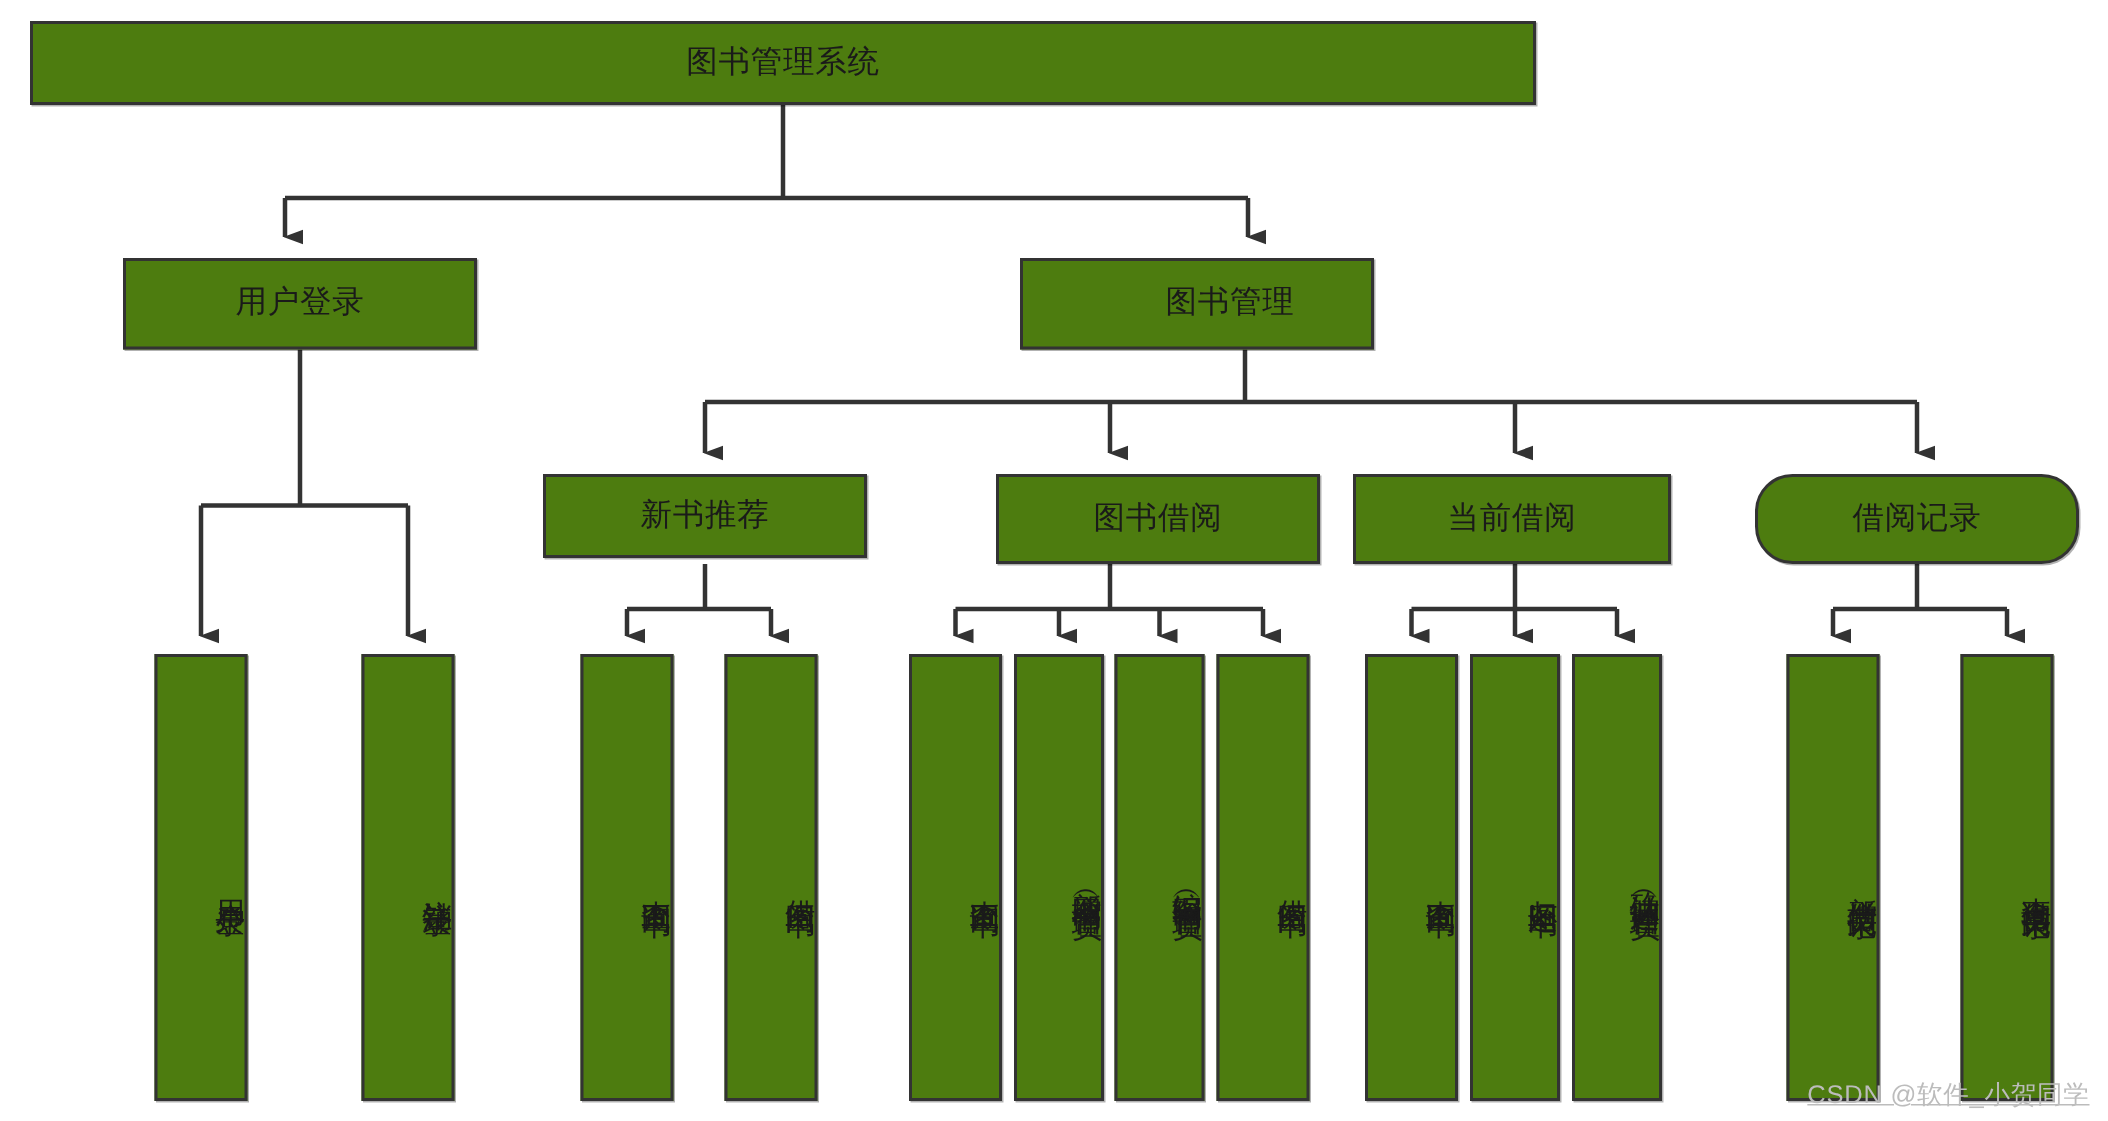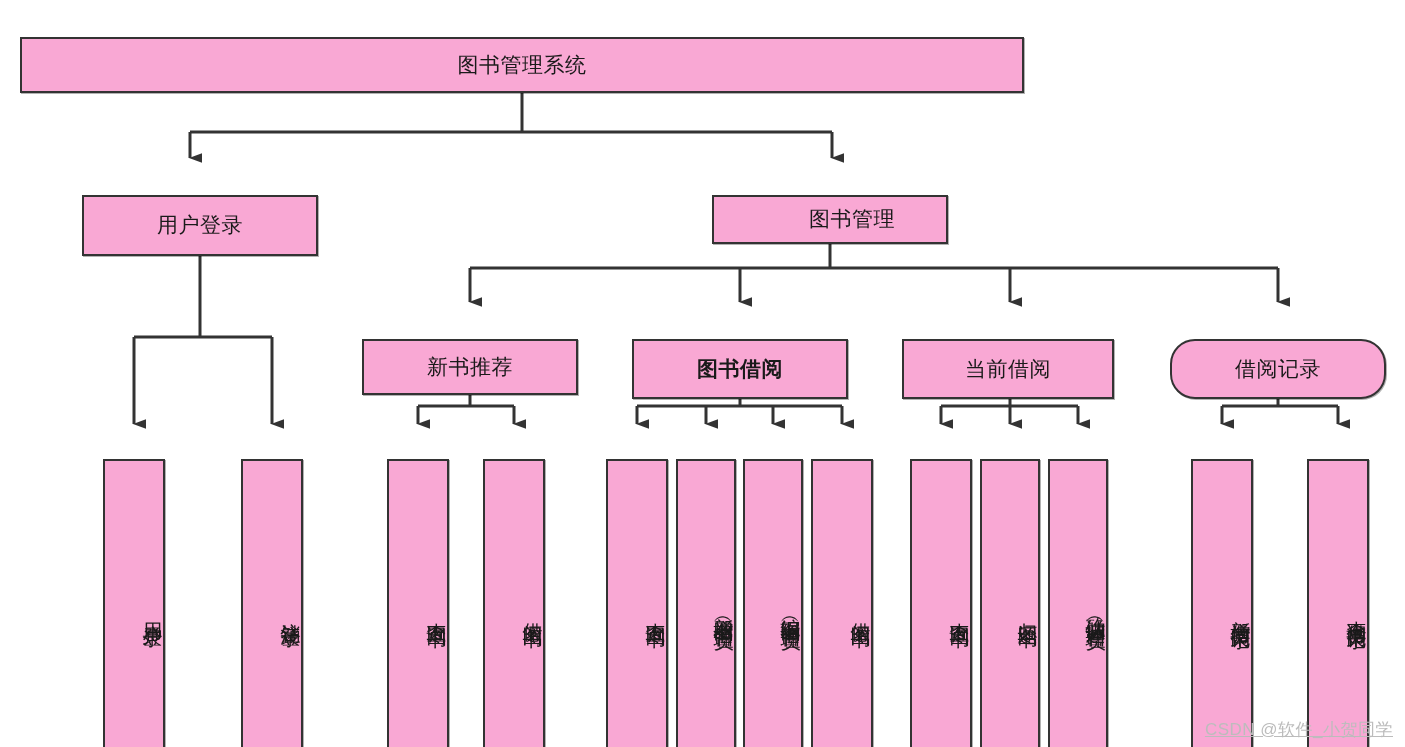--- a/index.html
+++ b/index.html
@@ -21,29 +21,28 @@
     position: absolute;
     left: 0;
     top: 0;
     width: 1405px;
     height: 747px;
     pointer-events: none;
   }
   .node {
     position: absolute;
     box-sizing: border-box;
-    background: #f9a8d4;
+    background: #4d7c0f;
     border: 2px solid #333333;
     box-shadow: 1px 1px 0 rgba(0,0,0,0.30);
     display: flex;
     align-items: center;
     justify-content: center;
     color: #1a1a1a;
     line-height: 1.06;
-    margin-top: 23px;
   }
   .node.horiz {
     writing-mode: horizontal-tb;
     font-size: 21px;
     letter-spacing: 0.5px;
   }
   .node.vert {
     writing-mode: vertical-rl;
     text-orientation: upright;
     font-size: 20px;
@@ -125,28 +124,28 @@
     </g>
   </svg>
 
   <div class="node horiz" style="left:20px; top:14px; width:1004px; height:56px;">
     <span>图书管理系统</span>
   </div>
 
   <div class="node horiz" style="left:82px; top:172px; width:236px; height:61px;">
     <span>用户登录</span>
   </div>
-  <div class="node horiz" style="left:712px; top:172px; width:236px; height:49px;padding-left:44px;">
+  <div class="node horiz" style="left:680px; top:172px; width:236px; height:61px;padding-left:44px;">
     <span>图书管理</span>
   </div>
 
   <div class="node horiz" style="left:362px; top:316px; width:216px; height:56px;">
     <span>新书推荐</span>
   </div>
-  <div class="node horiz" style="left:632px; top:316px; width:216px; height:60px;font-weight:bold;">
+  <div class="node horiz" style="left:664px; top:316px; width:216px; height:60px;">
     <span>图书借阅</span>
   </div>
   <div class="node horiz" style="left:902px; top:316px; width:212px; height:60px;">
     <span>当前借阅</span>
   </div>
   <div class="node horiz" style="left:1170px; top:316px; width:216px; height:60px;border-radius:25px;">
     <span>借阅记录</span>
   </div>
 
   <div class="node vert" style="left:103px; top:436px; width:62px; height:298px;">

